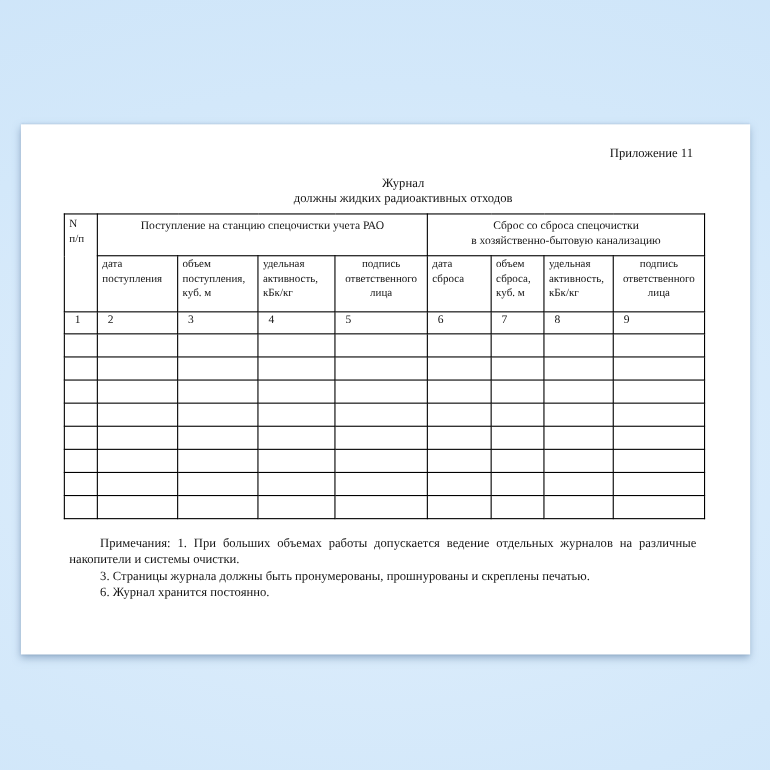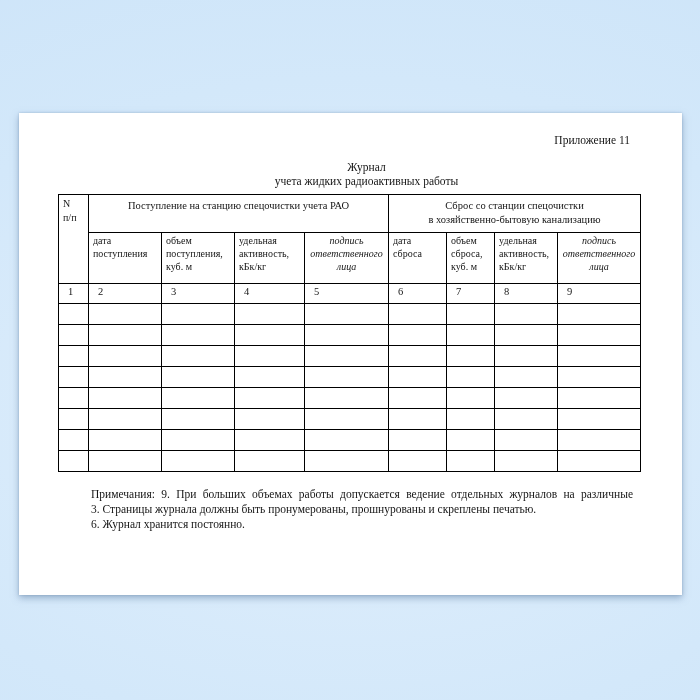--- a/index.html
+++ b/index.html
@@ -39,21 +39,21 @@
     padding:2px 2px 0 4px;
     white-space:pre-line;
     overflow:hidden;
   }
   .journal tr.hrow1 th { height:38px; }
   .journal tr.hrow2 th { height:51px;margin-left:46px; }
   .journal th.group-header {
     text-align:center; font-size:10.5px; line-height:13.5px; padding:4px 2px 0 2px;
   }
   .journal th.rownum-header { line-height:13.5px; }
-  .journal th.center-label { text-align:center; padding-left:2px;font-style:italic; }
+  .journal th.center-label { text-align:center; padding-left:2px; }
   .journal tr.nums td {
     height:20px; font-size:10.5px; line-height:14px; padding:1px 2px 0 9px;
   }
   .journal tbody td { height:21px; }
   .notes {
     position:absolute; left:44px; top:374px; width:570px;
     font-size:11.5px; line-height:15px;
   }
   .note-justified {
     text-align:justify;
@@ -65,41 +65,41 @@
 </head>
 <body>
 
 <div class="canvas">
   <div class="page">
 
     <div class="appendix">Приложение 11</div>
 
     <div class="title-block">
       <div>Журнал</div>
-      <div>учета жидких радиоактивных работы</div>
+      <div>должны жидких радиоактивных отходов</div>
     </div>
 
     <table class="journal">
       <colgroup>
         <col style="width:30px">
           <col style="width:73px">
           <col style="width:73px">
         <col style="width:70px">
           <col style="width:84px">
           <col style="width:58px">
         <col style="width:48px">
           <col style="width:63px">
           <col style="width:83px">
       </colgroup>
       <thead>
         <tr class="hrow1">
           <th rowspan="2" class="rownum-header">N
 п/п</th>
           <th colspan="4" class="group-header">Поступление на станцию спецочистки учета РАО</th>
-          <th colspan="4" class="group-header">Сброс со станции спецочистки
+          <th colspan="4" class="group-header">Сброс со сброса спецочистки
 в хозяйственно-бытовую канализацию</th>
         </tr>
         <tr class="hrow2">
           <th>дата
 поступления</th>
           <th>объем
 поступления,
 куб. м</th>
           <th>удельная
 активность,
@@ -217,19 +217,20 @@
             <td></td>
             <td></td>
             <td></td>
             <td></td>
             <td></td>
           </tr>
         </tbody>
     </table>
 
     <div class="notes">
-      <div class="note-justified">Примечания: 9. При больших объемах работы допускается ведение отдельных журналов на различные</div>
+      <div class="note-justified">Примечания: 1. При больших объемах работы допускается ведение отдельных журналов на различные</div>
+      <div>накопители и системы очистки.</div>
       <div class="note-indent">3. Страницы журнала должны быть пронумерованы, прошнурованы и скреплены печатью.</div>
       <div class="note-indent">6. Журнал хранится постоянно.</div>
     </div>
 
   </div>
 </div>
 
 </body></html>

